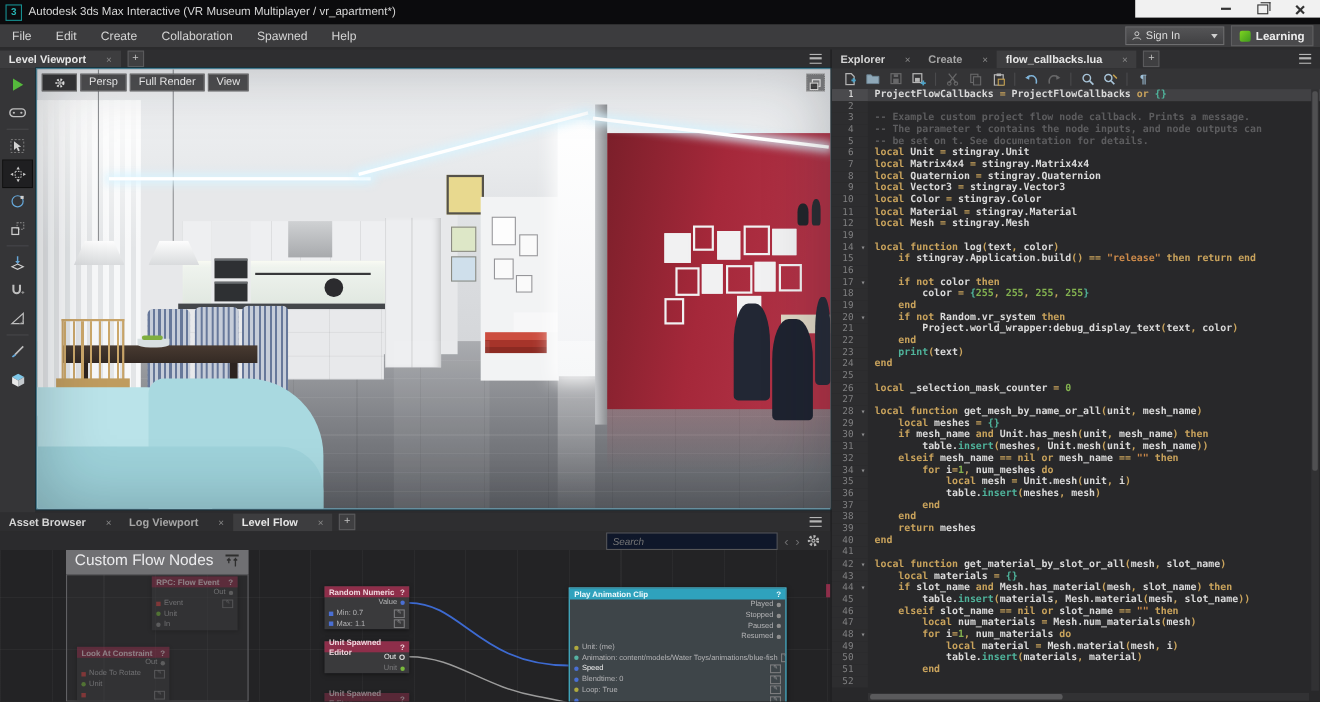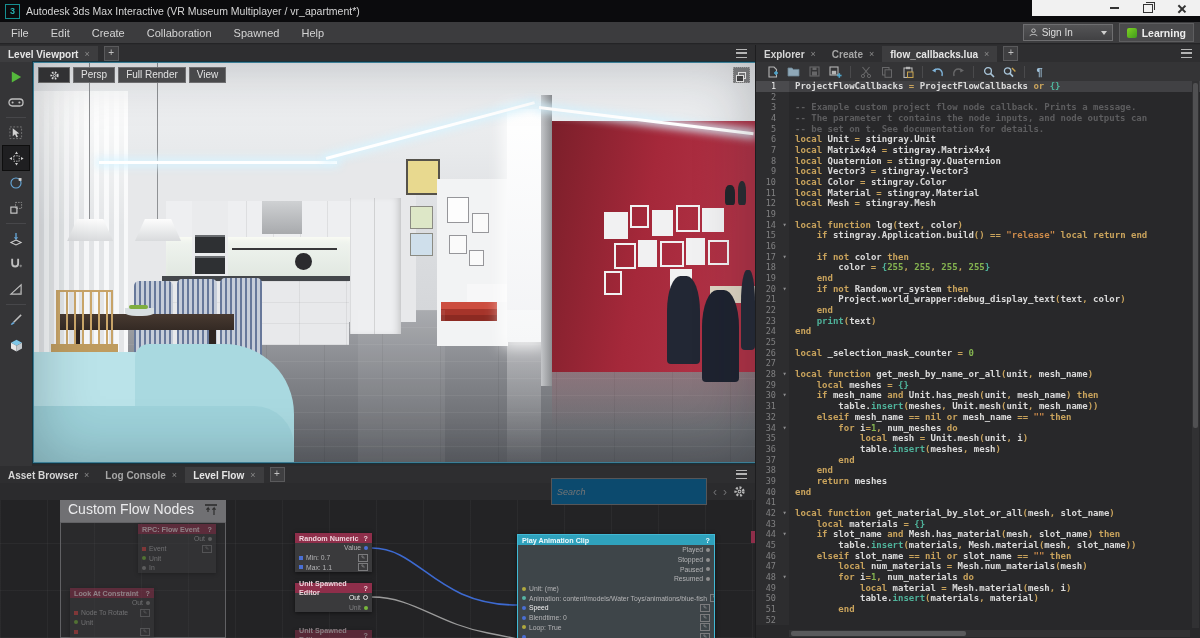--- a/index.html
+++ b/index.html
@@ -27,21 +27,21 @@
               color:#dcdcdc;font-size:10px;display:flex;align-items:center;gap:4px;padding:0 5px;margin-left:24px;}
   .caret-down{width:0;height:0;border-left:3.5px solid transparent;border-right:3.5px solid transparent;border-top:4px solid #cfcfcf;margin-left:auto;}
   .learning-btn{height:17px;background:#4a4a4c;border:1px solid #5e5e60;display:flex;align-items:center;
                 gap:5px;padding:0 7px;font-size:10.5px;color:#ececec;font-weight:bold;}
   .learn-ico{width:10px;height:10px;background:linear-gradient(135deg,#7ed321,#3f9a1e);border-radius:2px;}
   
   .tabrow{position:absolute;height:17px;background:#2e2e30;display:flex;align-items:flex-end;box-sizing:border-box;}
   .tabrow.l{top:45px;left:0;width:755px;}
   .tabrow.r{top:45px;left:756px;right:0;}
   .tabrow.b{top:466px;left:0;width:755px;}
-  .tab{height:16px;display:flex;align-items:center;padding:0 8px;gap:6px;font-size:10px;font-weight:bold;color:#a6a6a6;white-space:nowrap;}
+  .tab{height:16px;display:flex;align-items:center;padding:0 8px;gap:18px;font-size:10px;font-weight:bold;color:#a6a6a6;white-space:nowrap;}
   .tab.active{background:#3d3d3f;color:#e6e6e6;}
   .tab.bright{color:#d6d6d6;}
   .tab .x{color:#8a8a8a;font-size:9px;font-weight:normal;}
   .tab-add{width:13px;height:13px;background:#3f3f41;border:1px solid #5a5a5c;color:#c2c2c2;
            font-size:10px;line-height:11px;text-align:center;margin:0 0 1px 6px;}
   .hamburger{margin-left:auto;margin-right:8px;margin-bottom:4px;width:11px;height:7px;
              border-top:1.5px solid #b5b5b5;border-bottom:1.5px solid #b5b5b5;position:relative;}
   .hamburger:before{content:"";position:absolute;left:0;right:0;top:2px;height:1.5px;background:#b5b5b5;}
   
   .toolstrip{position:absolute;left:0;top:62px;width:32px;height:404px;background:#353537;
@@ -140,21 +140,21 @@
   .vp-toolbar{position:absolute;left:4px;top:4px;display:flex;gap:3px;z-index:10;}
   .vp-btn{background:rgba(60,60,62,.92);border:1px solid #6e6e70;color:#e2e2e2;font-size:10px;padding:1px 7px;line-height:12px;}
   .vp-gear{background:rgba(40,40,42,.95);border:1px solid #666;width:16px;display:flex;align-items:center;justify-content:center;}
   .vp-max{position:absolute;right:5px;top:4px;width:15px;height:14px;border:1px dotted #9a9a9a;
           background:rgba(55,55,57,.6);z-index:10;display:flex;align-items:center;justify-content:center;}
   .vpm{width:6px;height:5px;border:1px solid #ddd;position:relative;}
   .vpm:before{content:"";position:absolute;left:-3px;top:2px;width:6px;height:5px;border:1px solid #ddd;background:rgba(55,55,57,.9);}
   
   .flow-toolbar{position:absolute;top:483px;left:0;width:755px;height:17px;background:#2b2b2d;
                 display:flex;align-items:center;justify-content:flex-end;gap:6px;padding-right:9px;box-sizing:border-box;z-index:5;}
-  .search-input{width:156px;height:27px;background:#0c4a6e;border:1px solid #565658;color:#9a9a9a;
+  .search-input{width:156px;height:16px;background:#0f172a;border:1px solid #565658;color:#9a9a9a;
                 font-size:9px;font-style:italic;padding:0 5px;font-family:"Liberation Sans",sans-serif;box-sizing:border-box;}
   .nav-arrow{color:#6e6e70;font-size:12px;line-height:10px;}
   .flow-graph{position:absolute;top:500px;left:0;width:755px;height:138px;background:#232325;overflow:hidden;
       background-image:repeating-linear-gradient(0deg,rgba(255,255,255,.035) 0 1px,transparent 1px 47px),
                        repeating-linear-gradient(90deg,rgba(255,255,255,.035) 0 1px,transparent 1px 47px);}
   .palette-title{position:absolute;left:60px;top:-4px;width:166px;height:26px;background:#707073;color:#ebebed;
                  font-size:14px;display:flex;align-items:center;padding:0 8px;box-sizing:border-box;z-index:1;}
   .palette-body{position:absolute;left:60px;top:22px;width:166px;bottom:0;border:1px solid #616164;
                 background:rgba(95,95,100,.12);box-sizing:border-box;z-index:1;}
   .wires{position:absolute;inset:0;z-index:2;pointer-events:none;}
@@ -415,21 +415,21 @@
         <span class="vpm"></span>
       </div>
   </div>
 
   <div class="tabrow b">
     <div class="tab bright">
       <span>Asset Browser</span>
       <span class="x">×</span>
     </div>
     <div class="tab">
-      <span>Log Console</span>
+      <span>Log Viewport</span>
       <span class="x">×</span>
     </div>
     <div class="tab active">
       <span>Level Flow</span>
       <span class="x">×</span>
     </div>
     <div class="tab-add">+</div>
     <div class="hamburger"></div>
   </div>
   <div class="flow-toolbar">
@@ -702,21 +702,21 @@
       <div class="cl"><span class="ln">5</span><span class="fold"></span><span class="lt"><span class="tk-c">-- be set on t. See documentation for details.</span></span></div>
       <div class="cl"><span class="ln">6</span><span class="fold"></span><span class="lt"><span class="tk-k">local </span><span class="tk-w">Unit</span><span class="tk-k"> = </span><span class="tk-w">stingray.Unit</span></span></div>
       <div class="cl"><span class="ln">7</span><span class="fold"></span><span class="lt"><span class="tk-k">local </span><span class="tk-w">Matrix4x4</span><span class="tk-k"> = </span><span class="tk-w">stingray.Matrix4x4</span></span></div>
       <div class="cl"><span class="ln">8</span><span class="fold"></span><span class="lt"><span class="tk-k">local </span><span class="tk-w">Quaternion</span><span class="tk-k"> = </span><span class="tk-w">stingray.Quaternion</span></span></div>
       <div class="cl"><span class="ln">9</span><span class="fold"></span><span class="lt"><span class="tk-k">local </span><span class="tk-w">Vector3</span><span class="tk-k"> = </span><span class="tk-w">stingray.Vector3</span></span></div>
       <div class="cl"><span class="ln">10</span><span class="fold"></span><span class="lt"><span class="tk-k">local </span><span class="tk-w">Color</span><span class="tk-k"> = </span><span class="tk-w">stingray.Color</span></span></div>
       <div class="cl"><span class="ln">11</span><span class="fold"></span><span class="lt"><span class="tk-k">local </span><span class="tk-w">Material</span><span class="tk-k"> = </span><span class="tk-w">stingray.Material</span></span></div>
       <div class="cl"><span class="ln">12</span><span class="fold"></span><span class="lt"><span class="tk-k">local </span><span class="tk-w">Mesh</span><span class="tk-k"> = </span><span class="tk-w">stingray.Mesh</span></span></div>
       <div class="cl"><span class="ln">19</span><span class="fold"></span><span class="lt"></span></div>
       <div class="cl"><span class="ln">14</span><span class="fold">▾</span><span class="lt"><span class="tk-k">local function </span><span class="tk-w">log</span><span class="tk-k">(</span><span class="tk-w">text</span><span class="tk-k">, </span><span class="tk-w">color</span><span class="tk-k">)</span></span></div>
-      <div class="cl"><span class="ln">15</span><span class="fold"></span><span class="lt"><span class="tk-d">    </span><span class="tk-k">if </span><span class="tk-w">stingray.Application.build</span><span class="tk-k">() == </span><span class="tk-s">"release"</span><span class="tk-k"> local return end</span></span></div>
+      <div class="cl"><span class="ln">15</span><span class="fold"></span><span class="lt"><span class="tk-d">    </span><span class="tk-k">if </span><span class="tk-w">stingray.Application.build</span><span class="tk-k">() == </span><span class="tk-s">"release"</span><span class="tk-k"> then return end</span></span></div>
       <div class="cl"><span class="ln">16</span><span class="fold"></span><span class="lt"></span></div>
       <div class="cl"><span class="ln">17</span><span class="fold">▾</span><span class="lt"><span class="tk-d">    </span><span class="tk-k">if not </span><span class="tk-w">color</span><span class="tk-k"> then</span></span></div>
       <div class="cl"><span class="ln">18</span><span class="fold"></span><span class="lt"><span class="tk-d">        </span><span class="tk-w">color</span><span class="tk-k"> = </span><span class="tk-t">{</span><span class="tk-n">255</span><span class="tk-k">, </span><span class="tk-n">255</span><span class="tk-k">, </span><span class="tk-n">255</span><span class="tk-k">, </span><span class="tk-n">255</span><span class="tk-t">}</span></span></div>
       <div class="cl"><span class="ln">19</span><span class="fold"></span><span class="lt"><span class="tk-d">    </span><span class="tk-k">end</span></span></div>
       <div class="cl"><span class="ln">20</span><span class="fold">▾</span><span class="lt"><span class="tk-d">    </span><span class="tk-k">if not </span><span class="tk-w">Random.vr_system</span><span class="tk-k"> then</span></span></div>
       <div class="cl"><span class="ln">21</span><span class="fold"></span><span class="lt"><span class="tk-d">        </span><span class="tk-w">Project.world_wrapper:debug_display_text</span><span class="tk-k">(</span><span class="tk-w">text</span><span class="tk-k">, </span><span class="tk-w">color</span><span class="tk-k">)</span></span></div>
       <div class="cl"><span class="ln">22</span><span class="fold"></span><span class="lt"><span class="tk-d">    </span><span class="tk-k">end</span></span></div>
       <div class="cl"><span class="ln">23</span><span class="fold"></span><span class="lt"><span class="tk-d">    </span><span class="tk-t">print</span><span class="tk-k">(</span><span class="tk-w">text</span><span class="tk-k">)</span></span></div>
       <div class="cl"><span class="ln">24</span><span class="fold"></span><span class="lt"><span class="tk-k">end</span></span></div>
       <div class="cl"><span class="ln">25</span><span class="fold"></span><span class="lt"></span></div>

